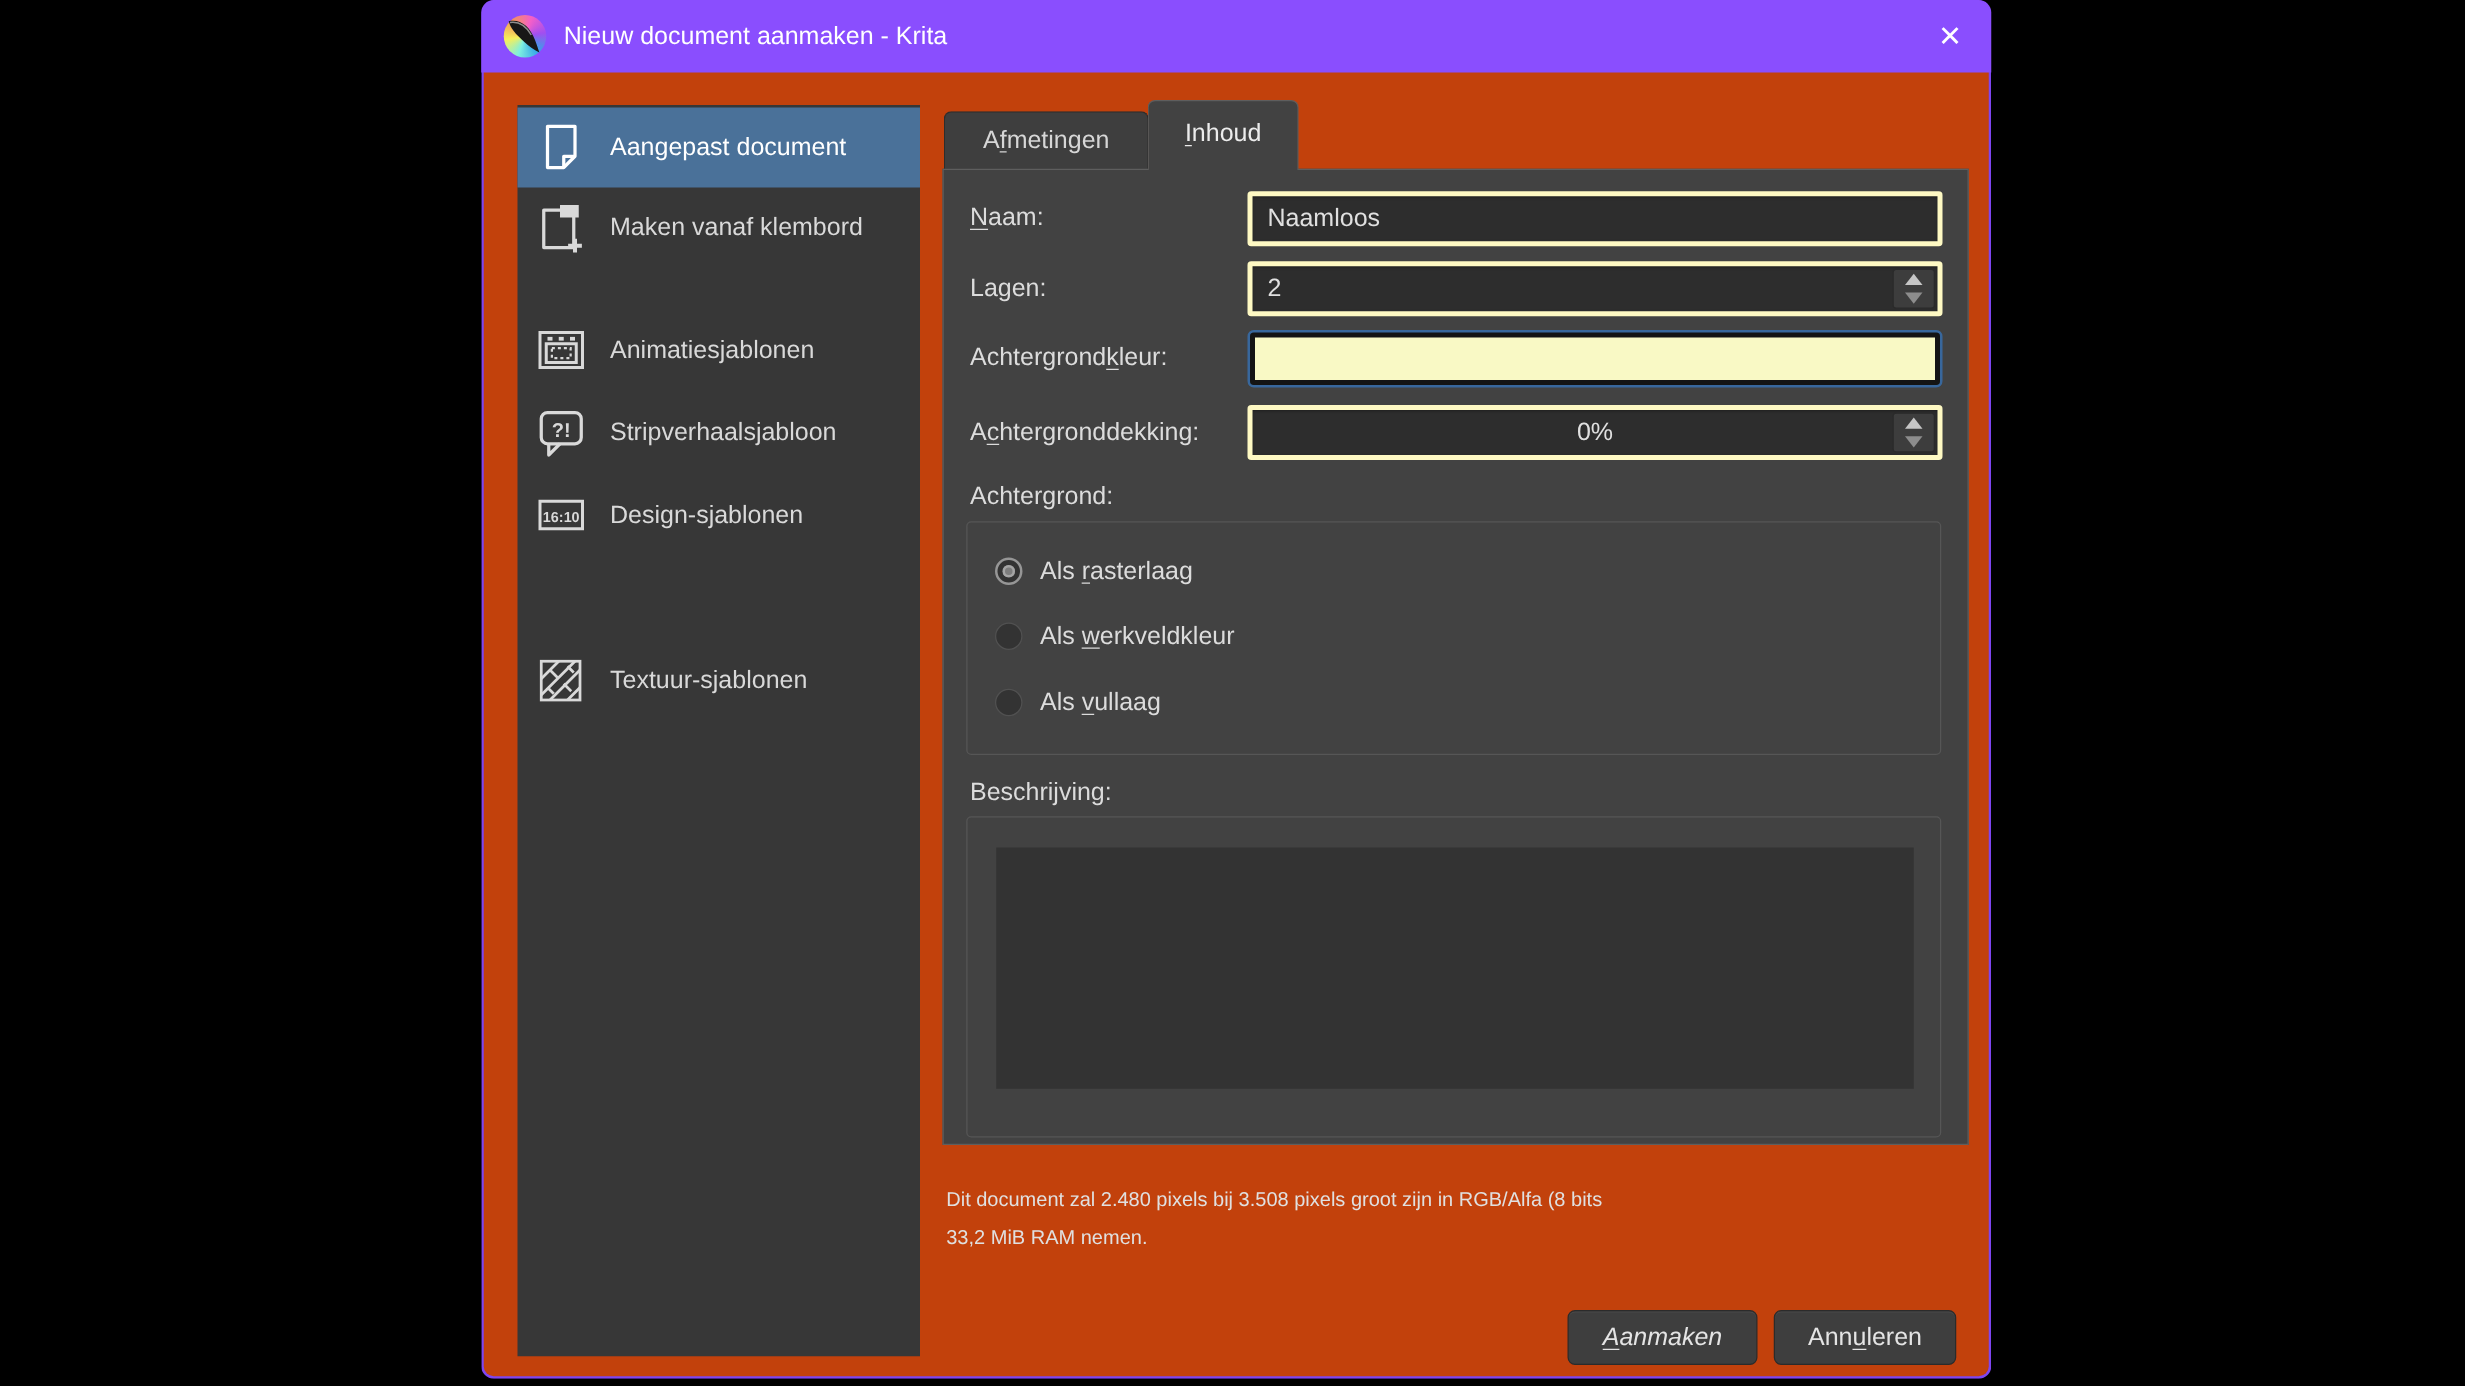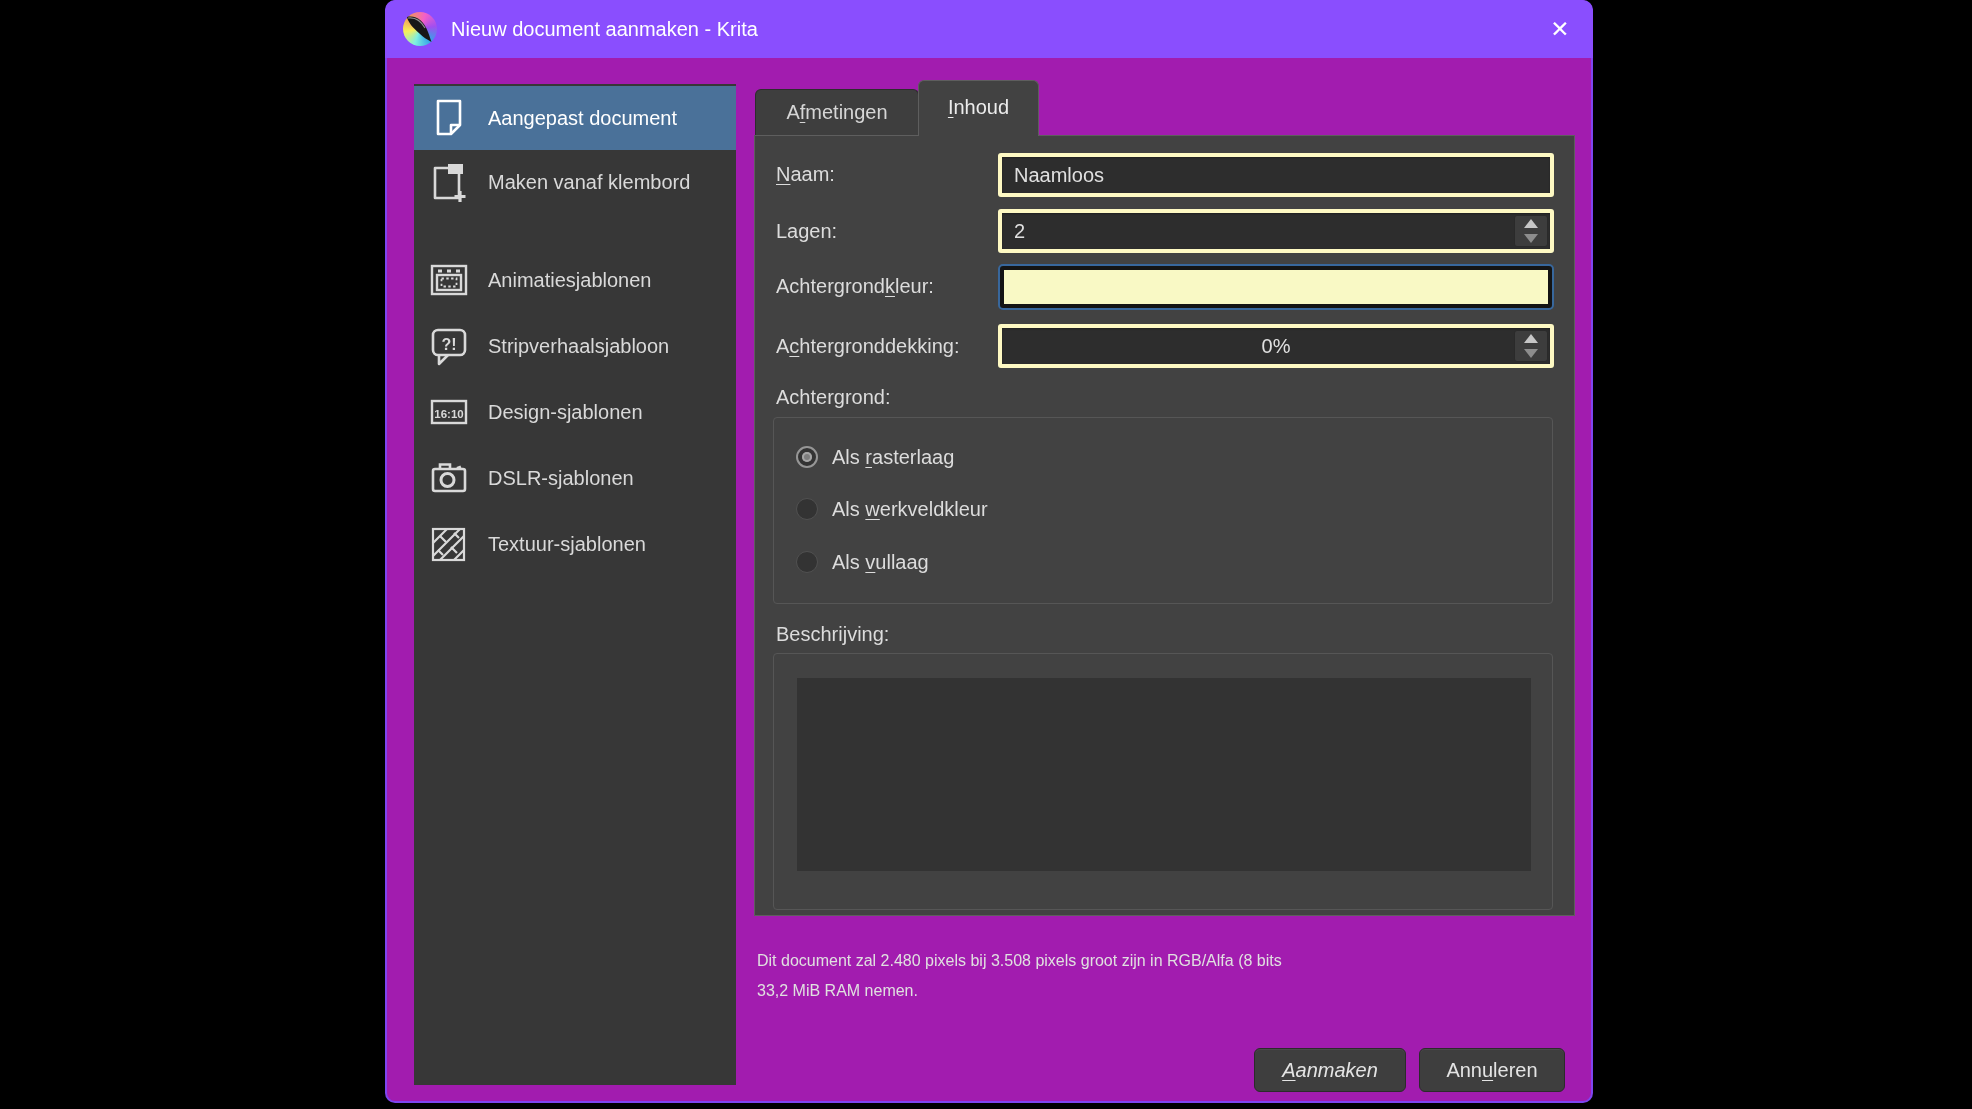--- a/index.html
+++ b/index.html
@@ -1,20 +1,20 @@
 <!DOCTYPE html>
 <html><head>
 <meta charset="utf-8">
 <style>
   html,body { margin:0; padding:0; background:#000; }
   .stage { position:relative; width:1972px; height:1109px; background:#000;
            font-family:"Liberation Sans", sans-serif; overflow:hidden; }
 
   .dialog { position:absolute; left:385px; top:0; width:1208px; height:1103px;
-            background:#a21caf; border:2px solid #7e45f0; border-top:none;
+            background:#c2410c; border:2px solid #7e45f0; border-top:none;
             border-radius:12px 12px 10px 10px; box-sizing:border-box; }
 
   
   .titlebar { position:absolute; left:-2px; top:0; width:1208px; height:58px;
               background:#8a4efe; border-radius:10px 10px 0 0; display:flex;
               align-items:center; padding:0 10px 0 18px; box-sizing:border-box; gap:14px; }
   .logo { width:34px; height:34px; border-radius:50%; position:relative; flex:0 0 34px;
           background:conic-gradient(from 140deg,#35a4e8,#7ef0e0,#f6ef5a,#f1955c,#f45fc8,#a14ef0,#35a4e8); }
   .logo svg { position:absolute; inset:0; }
   .wtitle { color:#ffffff; font-size:20px; }
@@ -152,31 +152,20 @@
       <div class="item it4">
         <span class="iicon">
           <svg width="44" height="44" viewBox="0 0 44 44" fill="none" stroke="currentColor" stroke-width="2.4">
             <rect x="5" y="11" width="34" height="22"></rect>
             <text x="22" y="27.5" text-anchor="middle" font-size="11.5" font-weight="bold" fill="currentColor" stroke="none" font-family="Liberation Sans, sans-serif">16:10</text>
           </svg>
         </span>
         <span>Design-sjablonen</span>
       </div>
 
-      <div class="item it5">
-        <span class="iicon">
-          <svg width="44" height="44" viewBox="0 0 44 44" fill="none" stroke="currentColor" stroke-width="2.6">
-            <rect x="6" y="13" width="32" height="22" rx="2"></rect>
-            <path d="M13 13 v-4.5 h10 v4.5"></path>
-            <path d="M30 12.5 l4 -1.5" stroke-width="3"></path>
-            <circle cx="20.5" cy="24" r="6.5" stroke-width="3"></circle>
-          </svg>
-        </span>
-        <span>DSLR-sjablonen</span>
-      </div>
 
       <div class="item it6">
         <span class="iicon">
           <svg width="44" height="44" viewBox="0 0 44 44" fill="none" stroke="currentColor" stroke-width="2.2">
             <rect x="6" y="7" width="31" height="31"></rect>
             <path d="M6 21 L20 7 M6 34 L33 7 M13 38 L37 14 M27 38 L37 28"></path>
             <path d="M13 14 l6 6 M24 25 l6 6 M27 11 l5 5 M11 28 l5 5"></path>
           </svg>
         </span>
         <span>Textuur-sjablonen</span>

